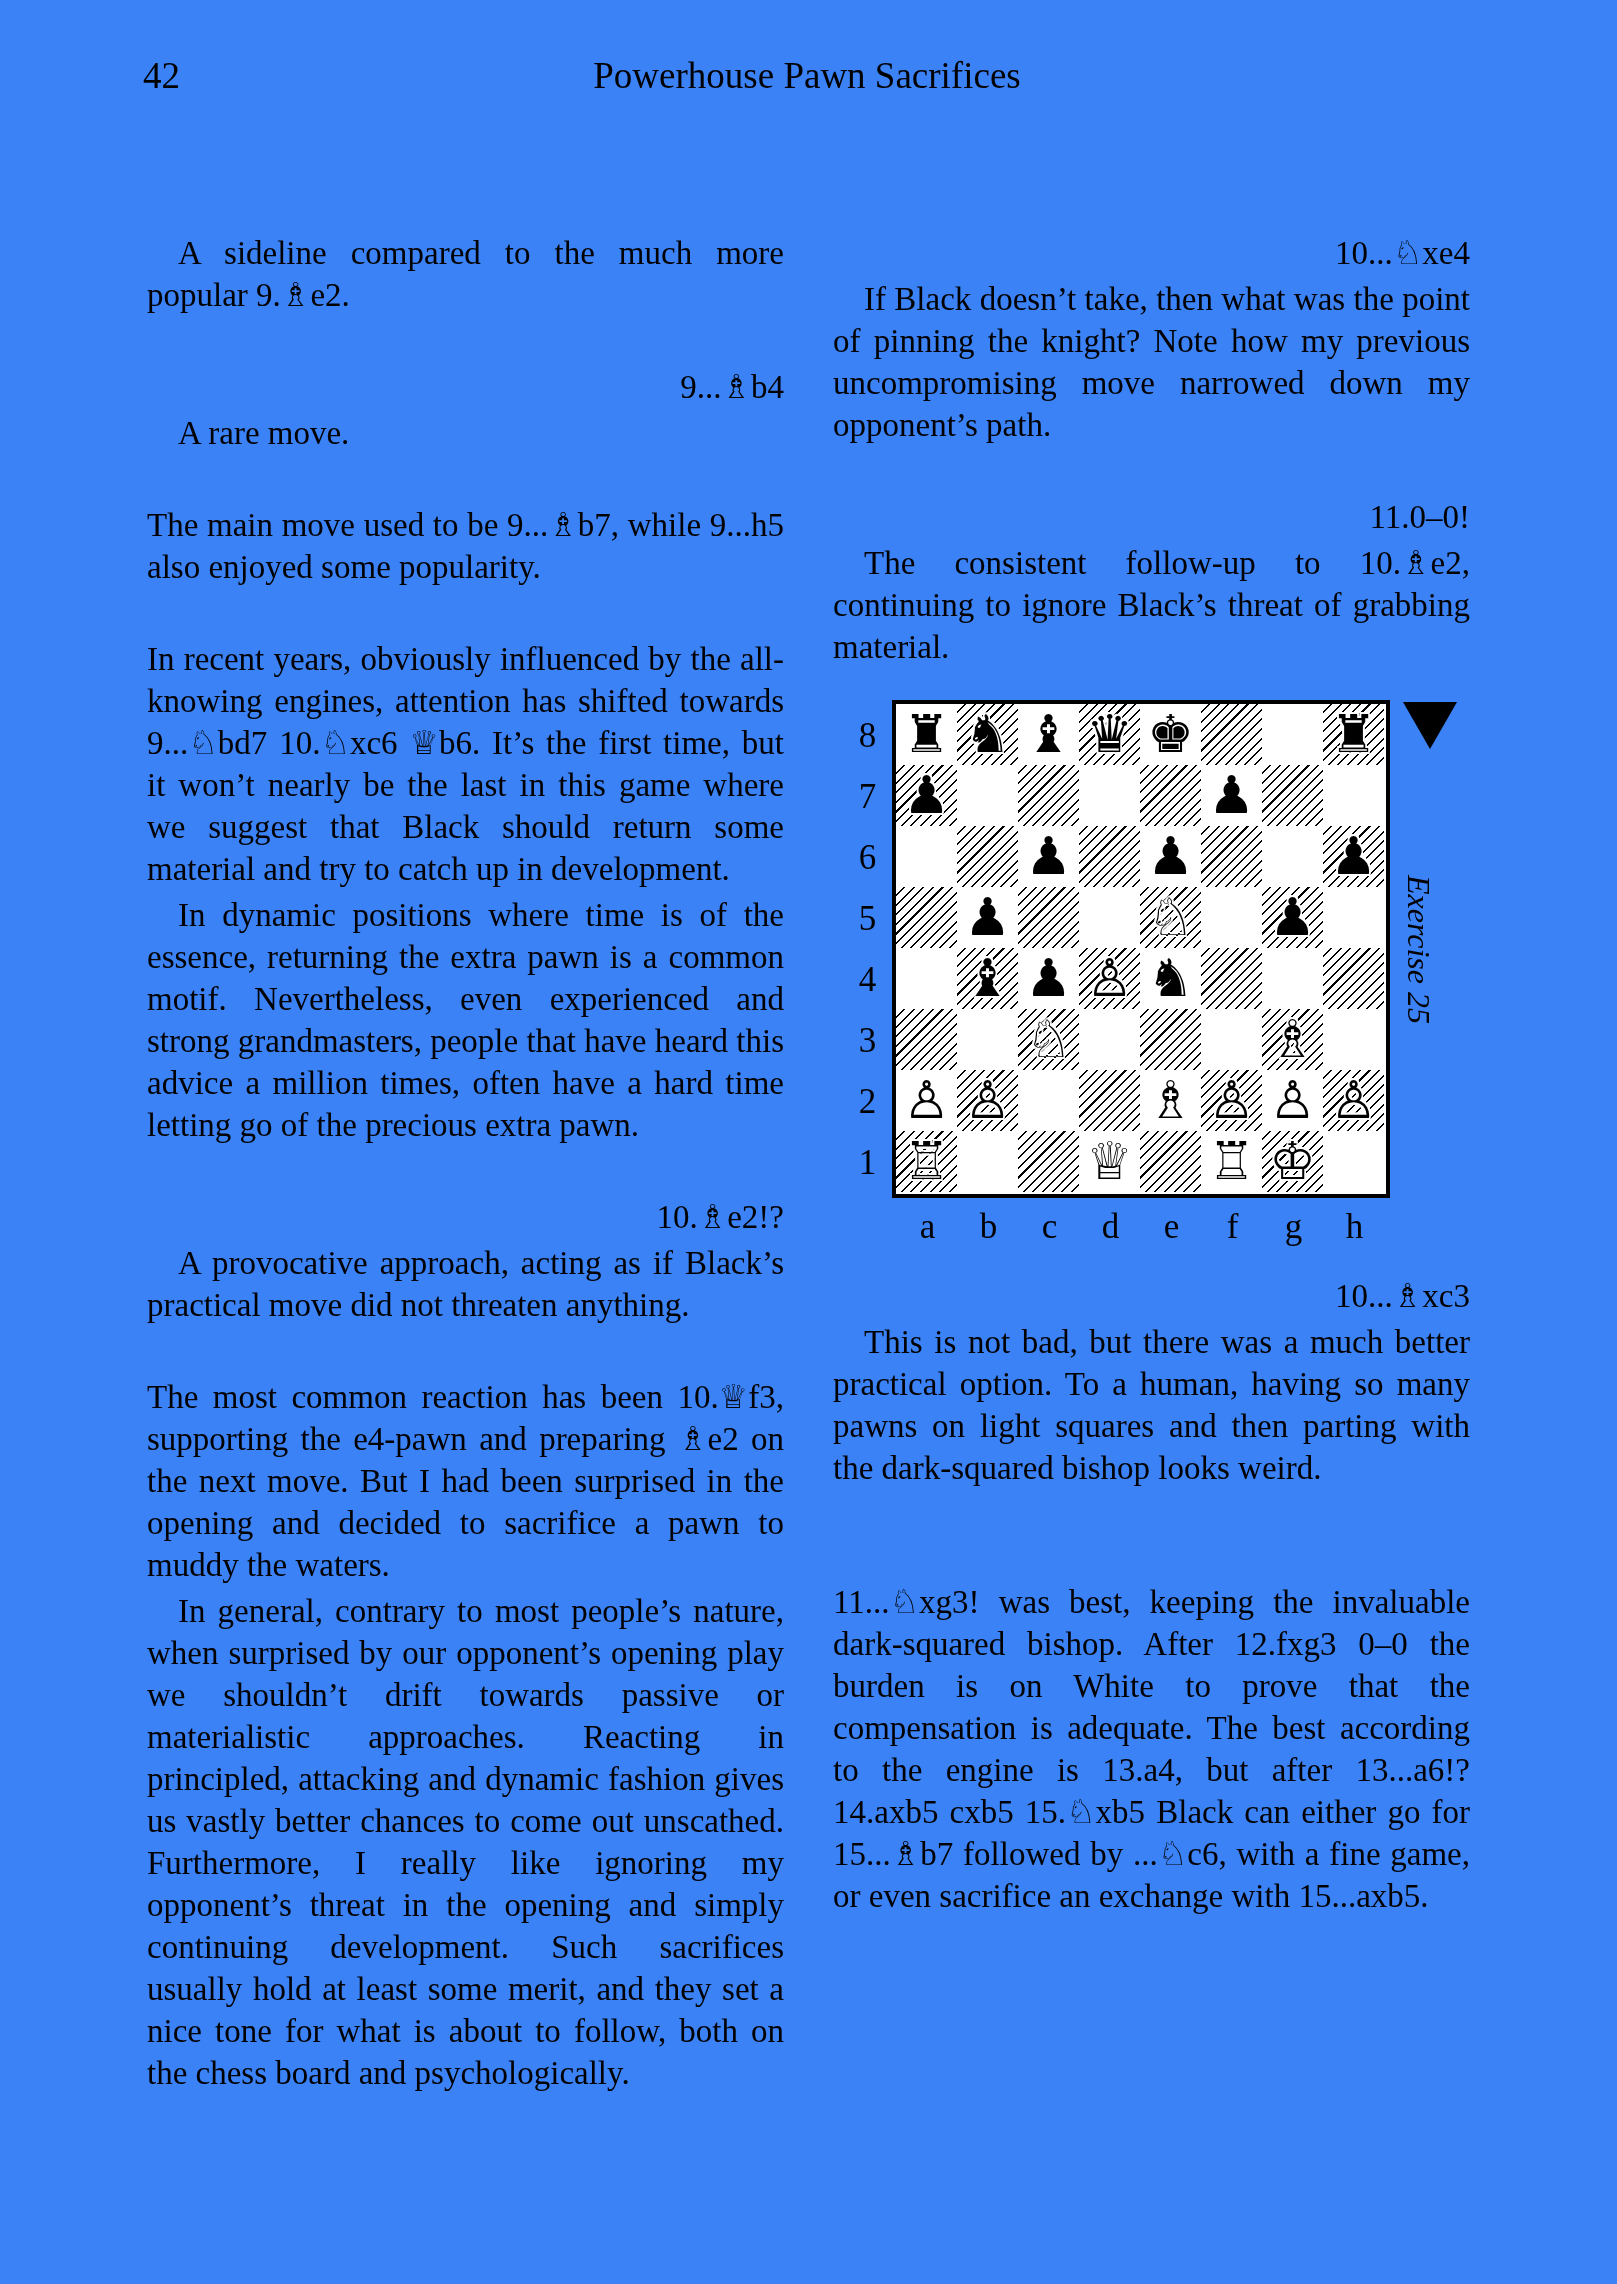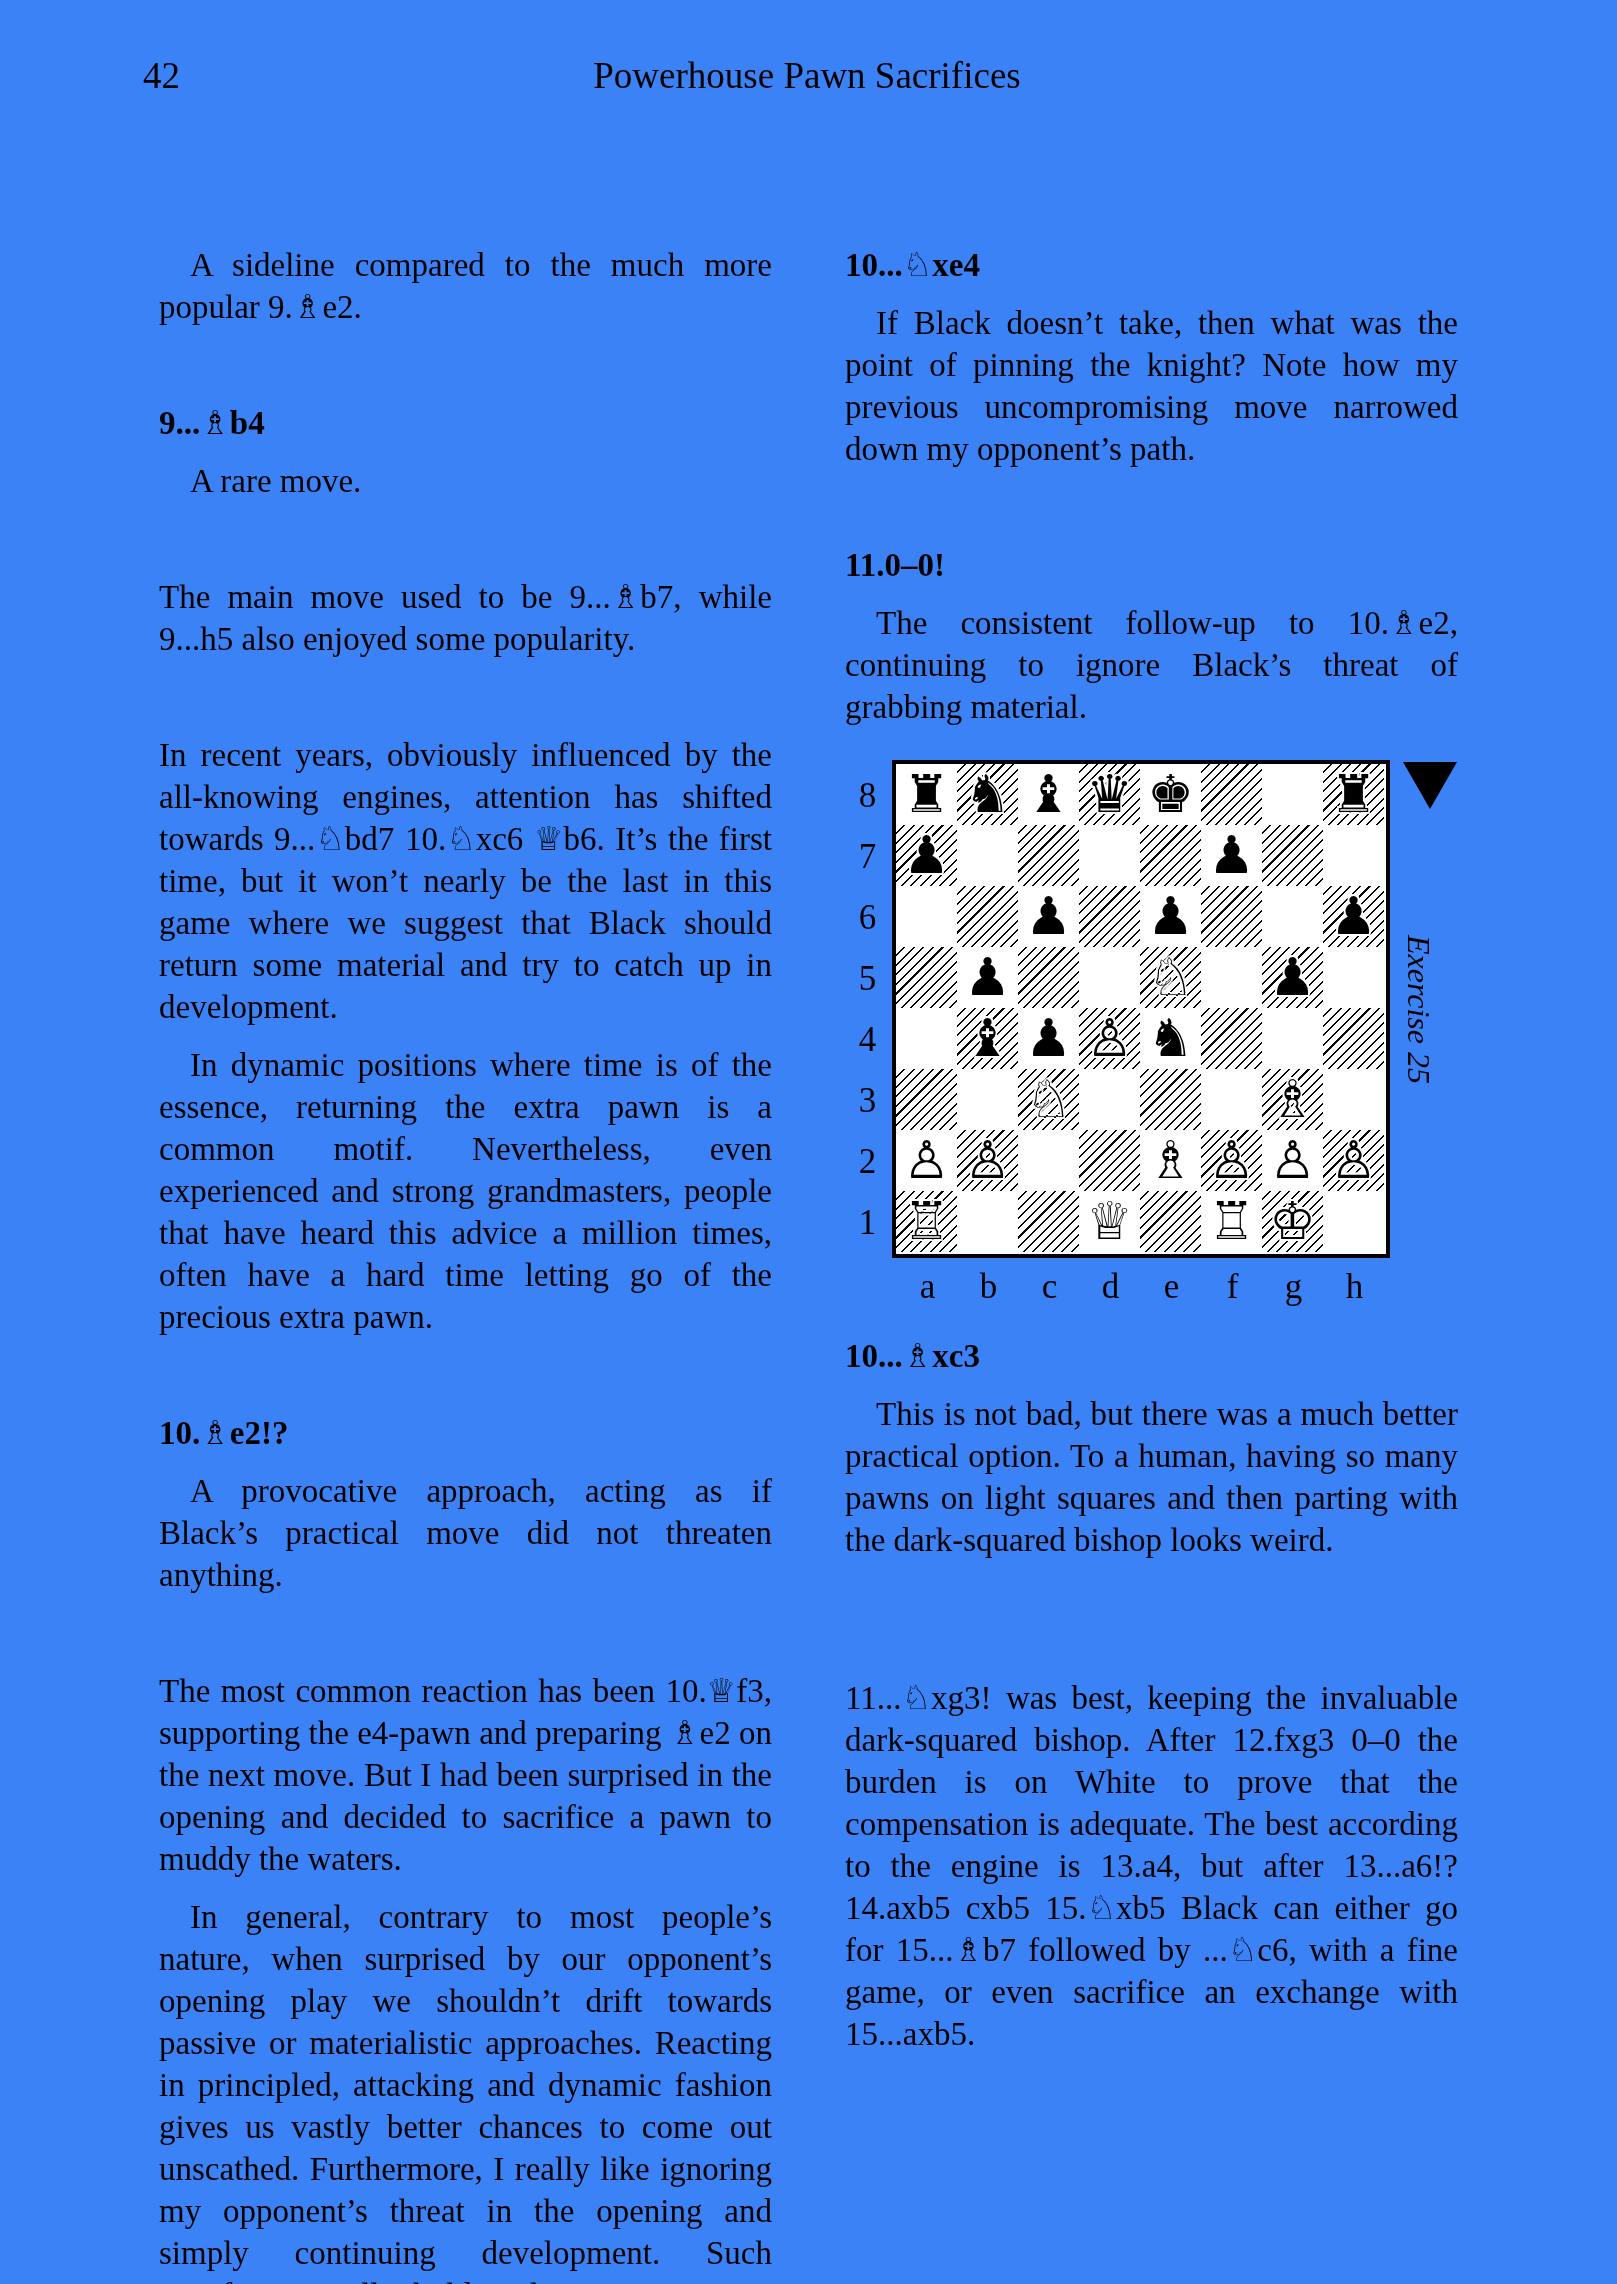--- a/index.html
+++ b/index.html
@@ -36,22 +36,22 @@
     position: absolute;
     top: 228px;
     width: 645px;
     font-size: 33px;
     line-height: 42px;
     text-align: justify;
     font-family: "Liberation Serif", "DejaVu Sans", serif;
   }
   .col-left  { left: 143px; }
   .col-right { left: 829px; }
-  .col p { margin: 16px; padding: 0; }
-  .heading { font-weight: bold; text-align: left; }
+  .col p { margin: 4px; padding: 0; }
+  .heading { font-weight: normal; text-align: right; }
   .indent  { text-indent: 31px; }
   .gap     { height: 42px; }
 
   
   .diagram {
     position: relative;
     height: 556px;
     margin: 32px 0 19.3px 0;
   }
   .board {

